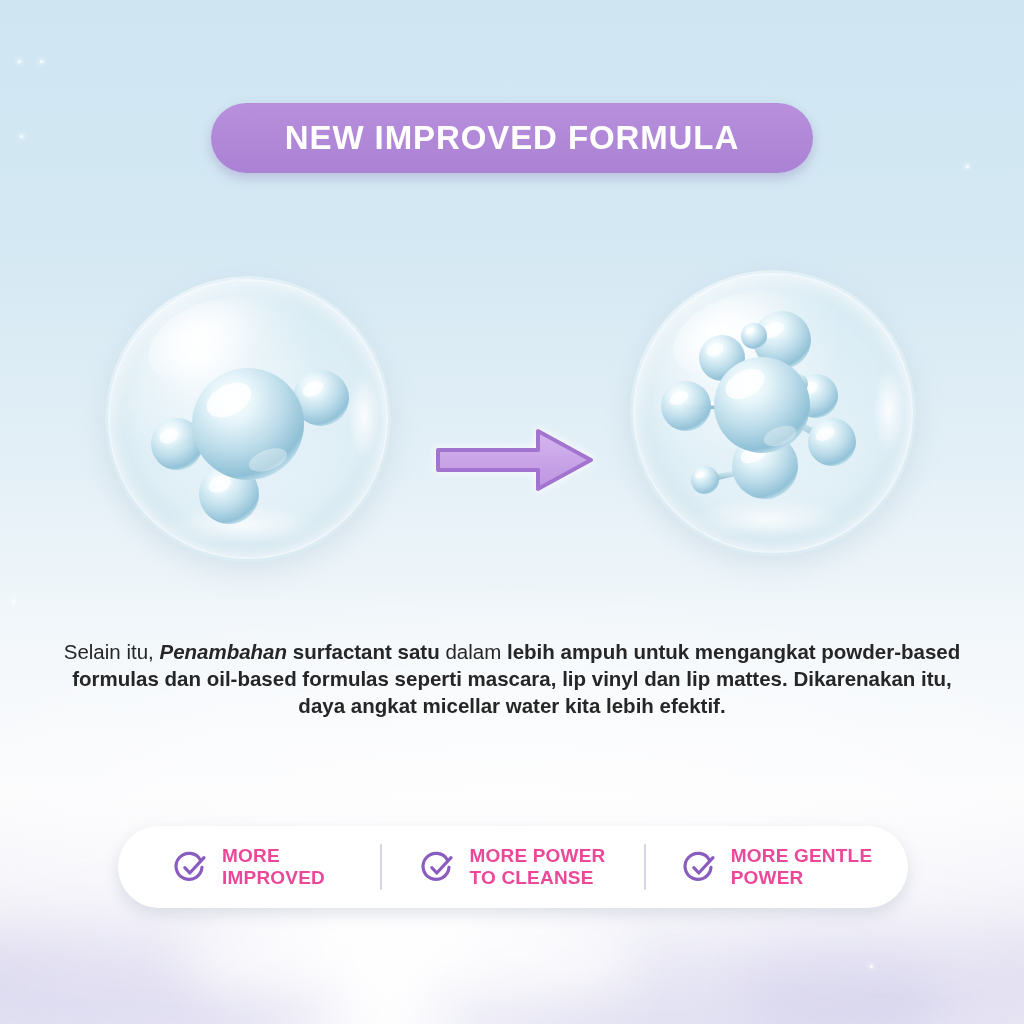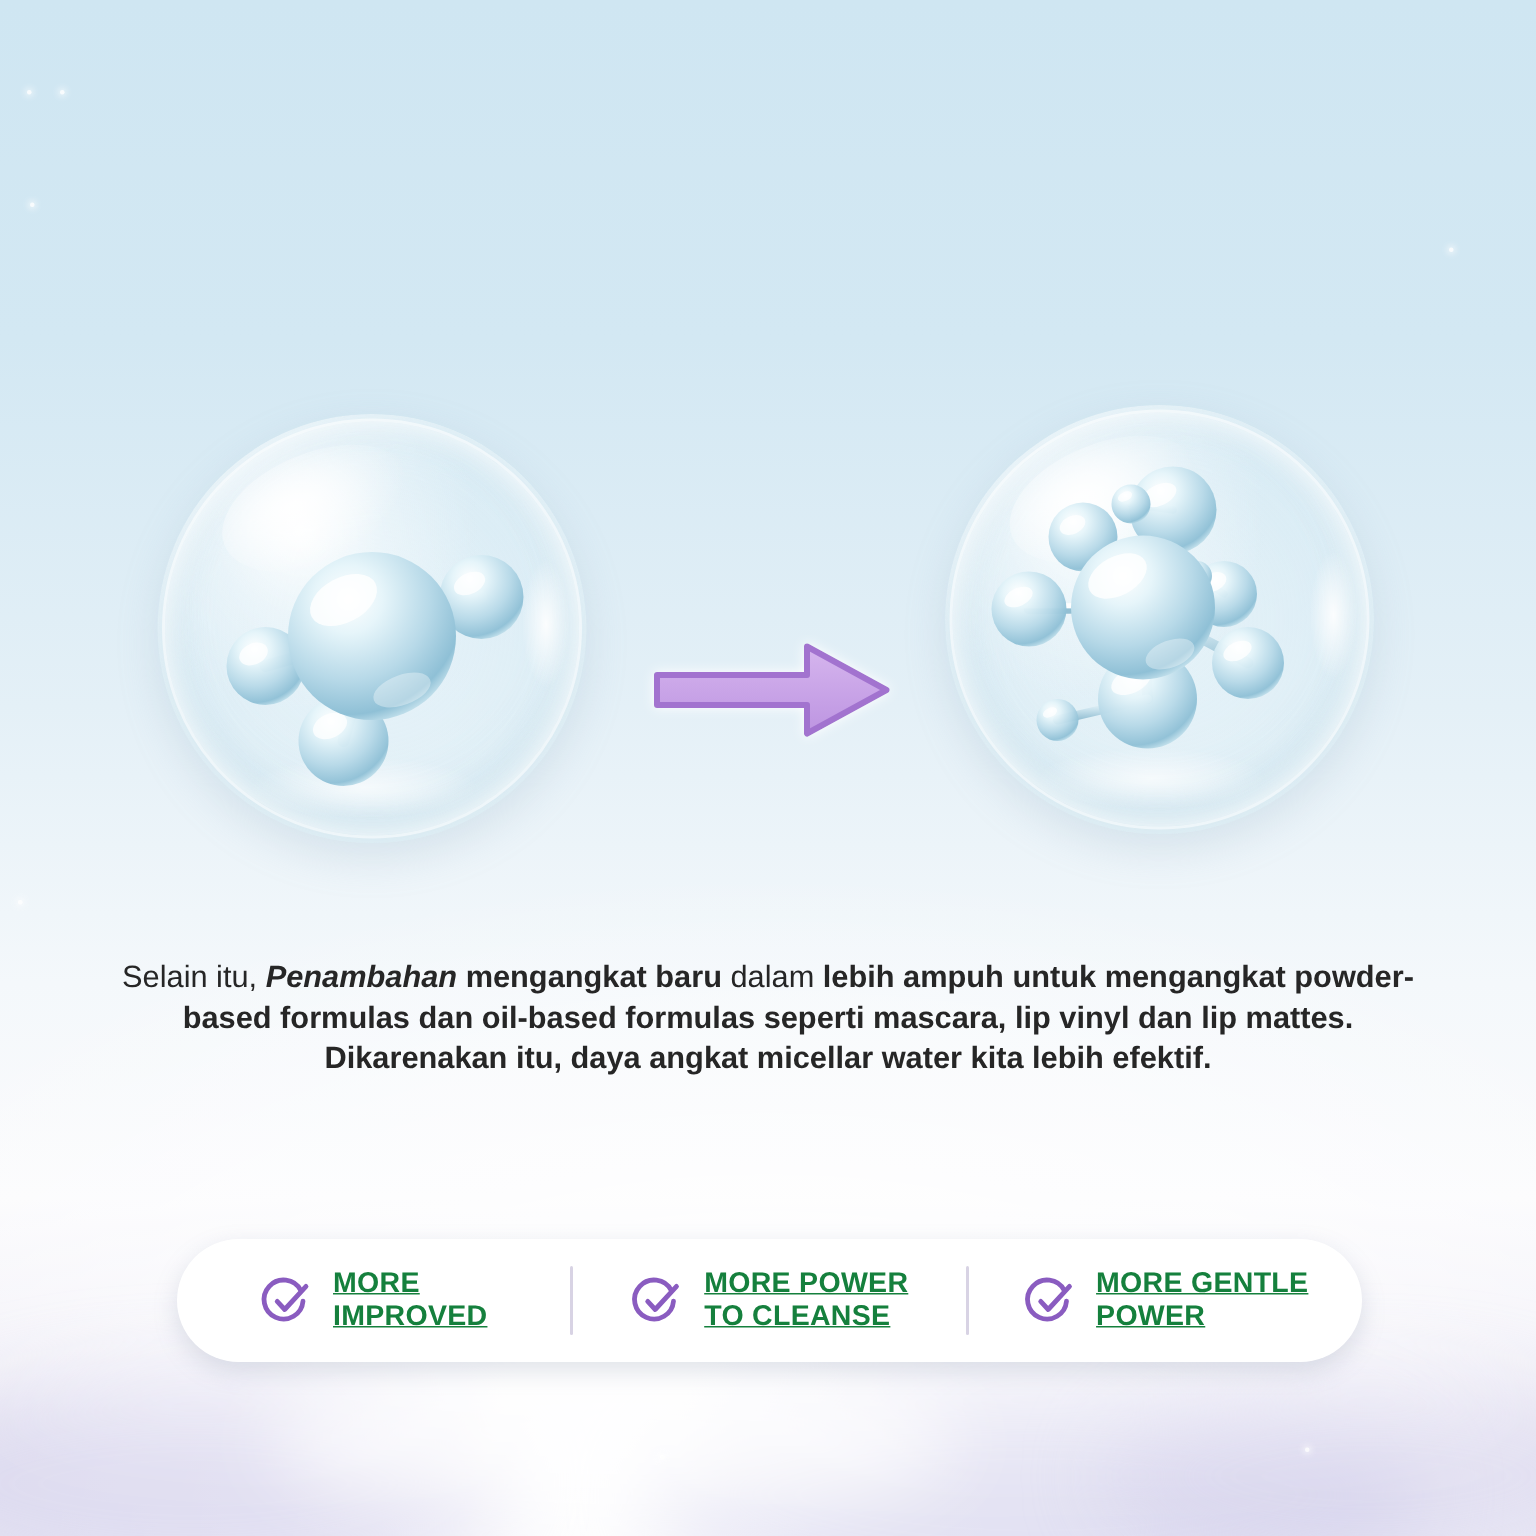--- a/index.html
+++ b/index.html
@@ -93,21 +93,21 @@
   .reg{font-weight:normal;}
 
   
   #features{
     position:absolute;left:118px;top:826px;width:790px;height:82px;
     background:#fff;border-radius:41px;
     box-shadow:0 6px 16px rgba(120,130,160,.22);
     display:flex;align-items:center;
   }
   .feature{flex:1;display:flex;align-items:center;justify-content:center;gap:13px;}
-  .feature .ftext{font-size:19px;font-weight:bold;color:#15803d;line-height:22px;letter-spacing:.2px;white-space:pre-line;text-decoration:underline;}
+  .feature .ftext{font-size:19px;font-weight:bold;color:#ec4899;line-height:22px;letter-spacing:.2px;white-space:pre-line;}
   .divider{width:2px;height:46px;background:#d8d3e4;border-radius:1px;flex:0 0 auto;}
   .chk{flex:0 0 auto;}
 </style>
 </head>
 <body>
 
 <div id="stage">
 
   <div class="wisp w1"></div>
   <div class="wisp w2"></div>
@@ -116,20 +116,23 @@
   <div class="wisp w5"></div>
 
   <div class="spark" style="left:18px;top:60px"></div>
   <div class="spark" style="left:40px;top:60px"></div>
   <div class="spark" style="left:20px;top:135px"></div>
   <div class="spark" style="left:12px;top:600px"></div>
   <div class="spark" style="left:966px;top:165px"></div>
   <div class="spark" style="left:440px;top:970px"></div>
   <div class="spark" style="left:870px;top:965px"></div>
 
+  <div id="banner">
+    <div id="banner-text">NEW IMPROVED FORMULA</div>
+  </div>
 
   <div class="bubble" id="bubble-old">
     <div class="shell"></div>
     <div class="rim"></div>
     <div class="hl-tl"></div>
     <div class="hl-r"></div>
     <div class="hl-b"></div>
 
     <svg class="mol" viewBox="0 0 286 286">
       <defs>
@@ -243,21 +246,21 @@
       </linearGradient>
       <filter id="arrGlow" x="-30%" y="-40%" width="160%" height="180%">
         <feDropShadow dx="0" dy="0" stdDeviation="4" flood-color="#ffffff" flood-opacity="1"></feDropShadow>
       </filter>
     </defs>
     <path filter="url(#arrGlow)" d="M10 27 H110 V8 L163 37 L110 66 V47 H10 Z" fill="url(#arrGrad)" stroke="#a273cf" stroke-width="4" stroke-linejoin="round"></path>
   </svg>
 
   <div id="copy">
     <p id="para2">
-      <span class="reg">Selain itu, </span><i>Penambahan</i><b> mengangkat baru</b><span class="reg"> dalam </span><b>lebih ampuh untuk mengangkat powder-based formulas dan oil-based formulas seperti mascara, lip vinyl dan lip mattes. Dikarenakan itu, daya angkat micellar water kita lebih efektif.</b>
+      <span class="reg">Selain itu, </span><i>Penambahan</i><b> surfactant satu</b><span class="reg"> dalam </span><b>lebih ampuh untuk mengangkat powder-based formulas dan oil-based formulas seperti mascara, lip vinyl dan lip mattes. Dikarenakan itu, daya angkat micellar water kita lebih efektif.</b>
     </p>
   </div>
 
   <div id="features">
 
     <div class="feature">
       <svg class="chk" width="36" height="36" viewBox="0 0 36 36">
         <path d="M27.5 11.2 A13 13 0 1 0 29 18.4" fill="none" stroke="#8a5cc0" stroke-width="3.2" stroke-linecap="round"></path>
         <path d="M11.8 18.6 L16.8 24 L31 8.6" fill="none" stroke="#8a5cc0" stroke-width="3.2" stroke-linecap="round" stroke-linejoin="round"></path>
       </svg>

